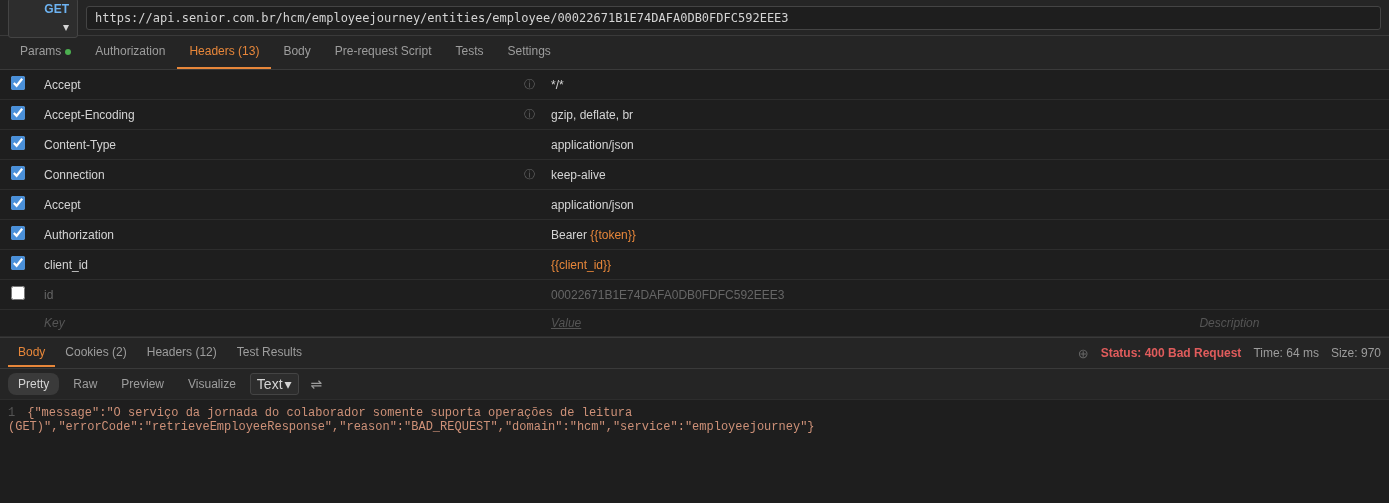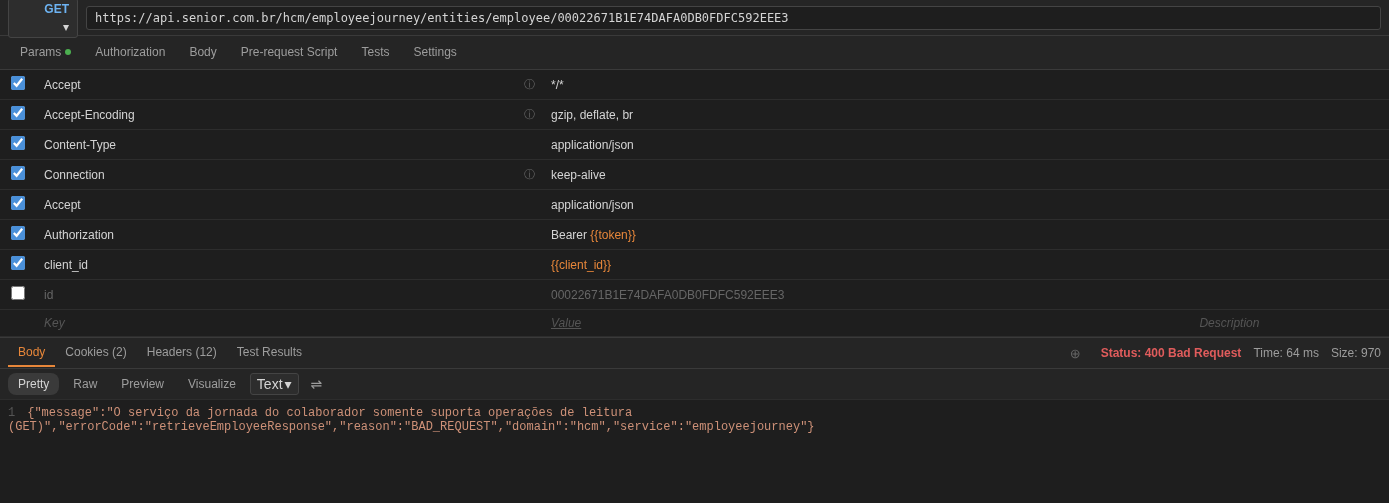--- a/index.html
+++ b/index.html
@@ -46,21 +46,20 @@
       color: #d4d4d4;
       padding: 4px 8px;
       font-size: 12px;
       border-radius: 3px;
       font-family: monospace;
     }
 
     
     .tabs-row {
       display: flex;
-      align-items: center;
       background: #252525;
       border-bottom: 1px solid #3a3a3a;
       padding: 0 8px;
       height: 34px;
     }
     .tab {
       padding: 8px 12px;
       cursor: pointer;
       font-size: 12px;
       color: #9d9d9d;
@@ -152,21 +151,20 @@
     .status-bar {
       margin-left: auto;
       display: flex;
       align-items: center;
       gap: 12px;
       font-size: 12px;
     }
     .status-badge {
       color: #e05c5c;
       font-weight: bold;
-      margin-left: 8px;
     }
     .status-time { color: #9d9d9d; }
     .status-size { color: #9d9d9d; }
     .response-toolbar {
       display: flex;
       align-items: center;
       padding: 4px 8px;
       gap: 4px;
       background: #252525;
       border-bottom: 1px solid #2d2d2d;
@@ -234,20 +232,23 @@
     <input class="url-input" type="text" style="width: 100%; font-size: 12px;" value="https://api.senior.com.br/hcm/employeejourney/entities/employee/00022671B1E74DAFA0DB0FDFC592EEE3">
   </div>
 </div>
 
 <div class="tabs-row">
   <div class="tab">
     <span>Params</span><span class="tab-dot"></span>
   </div>
   <div class="tab">
     <span>Authorization</span>
+  </div>
+  <div class="tab active">
+    <span>Headers (13)</span>
   </div>
   <div class="tab">
     <span>Body</span>
   </div>
   <div class="tab">
     <span>Pre-request Script</span>
   </div>
   <div class="tab">
     <span>Tests</span>
   </div>

